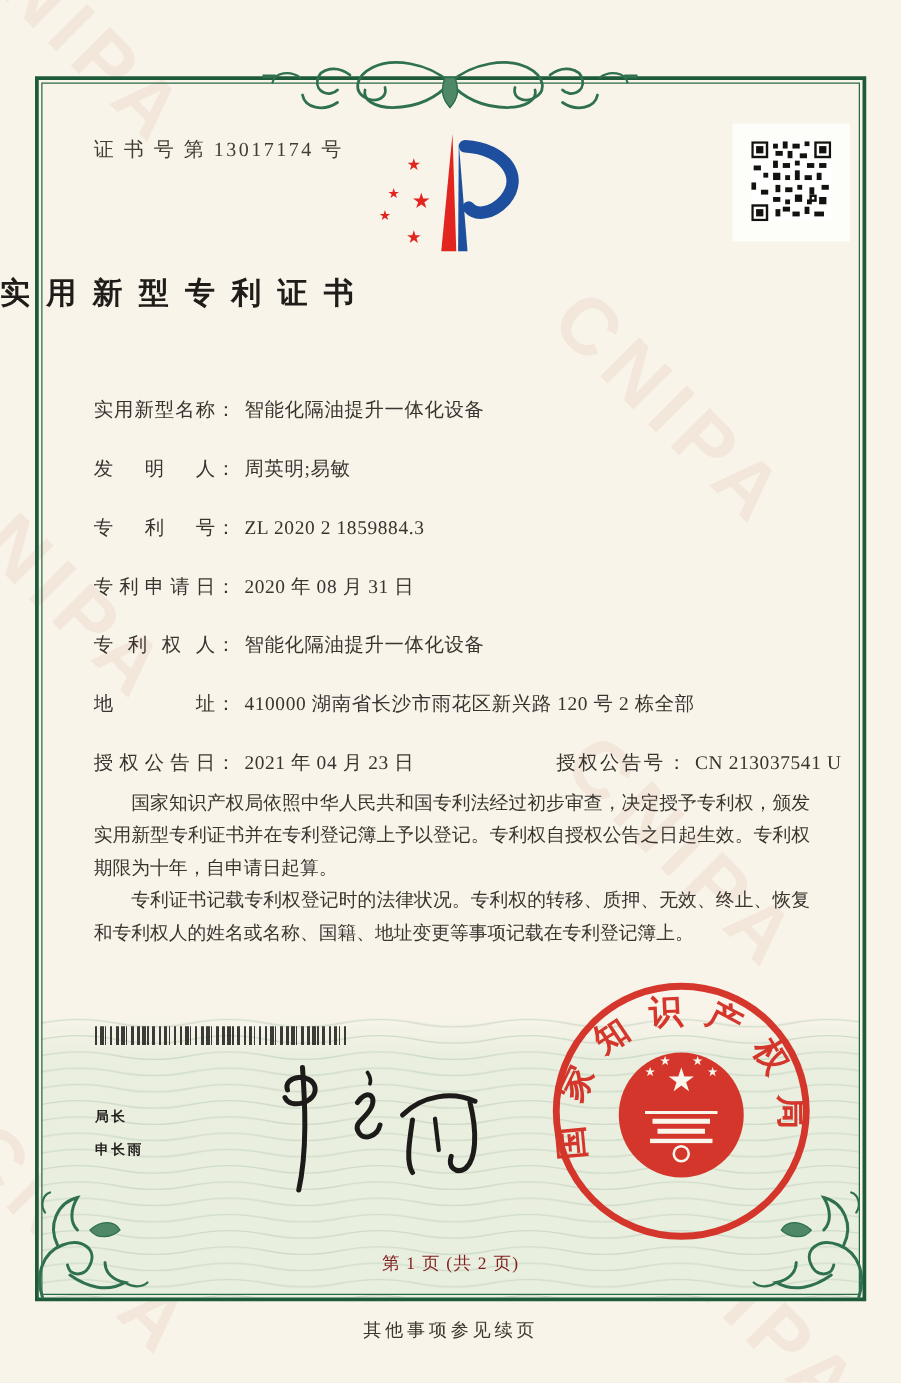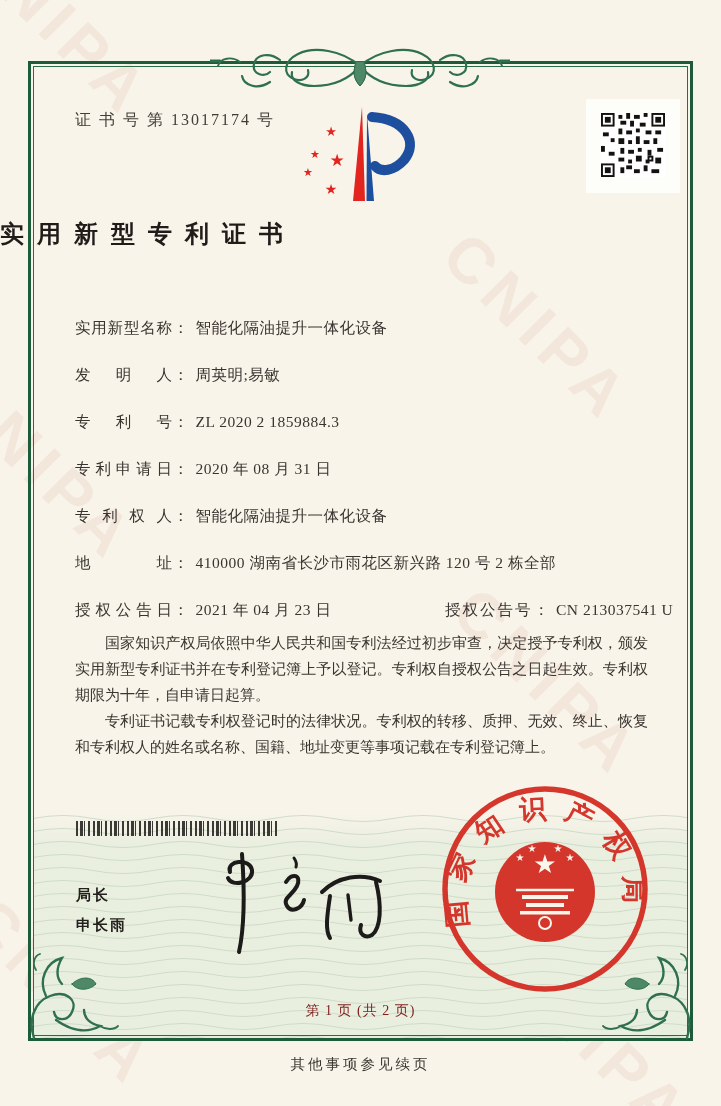--- a/index.html
+++ b/index.html
@@ -27,21 +27,21 @@
   .colon{display:inline-block;margin:0 7px 0 1px;}
   .fval{letter-spacing:0.5px;}
   .grant2{position:absolute;left:370px;top:0;}
   .paras{position:absolute;left:75px;top:630px;width:573px;font-size:15px;line-height:26px;
          text-align:justify;z-index:3;color:#3b3530;}
   .paras p{margin:0;text-indent:2em;}
   .barcode{position:absolute;left:76px;top:821px;width:204px;height:15px;opacity:.88;z-index:3;
      background:repeating-linear-gradient(90deg,#23211e 0 2px,transparent 2px 4px,#23211e 4px 7px,
      transparent 7px 8px,#23211e 8px 9px,transparent 9px 12px,#23211e 12px 14px,transparent 14px 17px);}
   .director{position:absolute;left:76px;top:886px;z-index:3;
-     font-family:"Liberation Sans","DejaVu Sans",sans-serif;font-weight:700;font-size:15px;color:#23201d;}
+     font-family:"Liberation Sans","DejaVu Sans",sans-serif;font-weight:700;font-size:11px;color:#23201d;}
   .director div{margin-bottom:11px;letter-spacing:2px;}
   .signature{position:absolute;left:190px;top:848px;z-index:3;}
   .seal{position:absolute;left:436px;top:780px;z-index:4;opacity:.93;}
   .sealdate{position:absolute;left:458px;top:941px;font-size:17px;letter-spacing:3px;
      color:#14141f;z-index:5;white-space:nowrap;}
   .pagenum{position:absolute;left:0;width:721px;top:1002px;text-align:center;font-size:14px;
      letter-spacing:1px;color:#7f1d1d;z-index:3;}
   .contnote{position:absolute;left:0;width:721px;top:1055px;text-align:center;font-size:14.5px;
      letter-spacing:3px;color:#3c3631;z-index:3;}
   .deco{position:absolute;z-index:3;pointer-events:none;}

